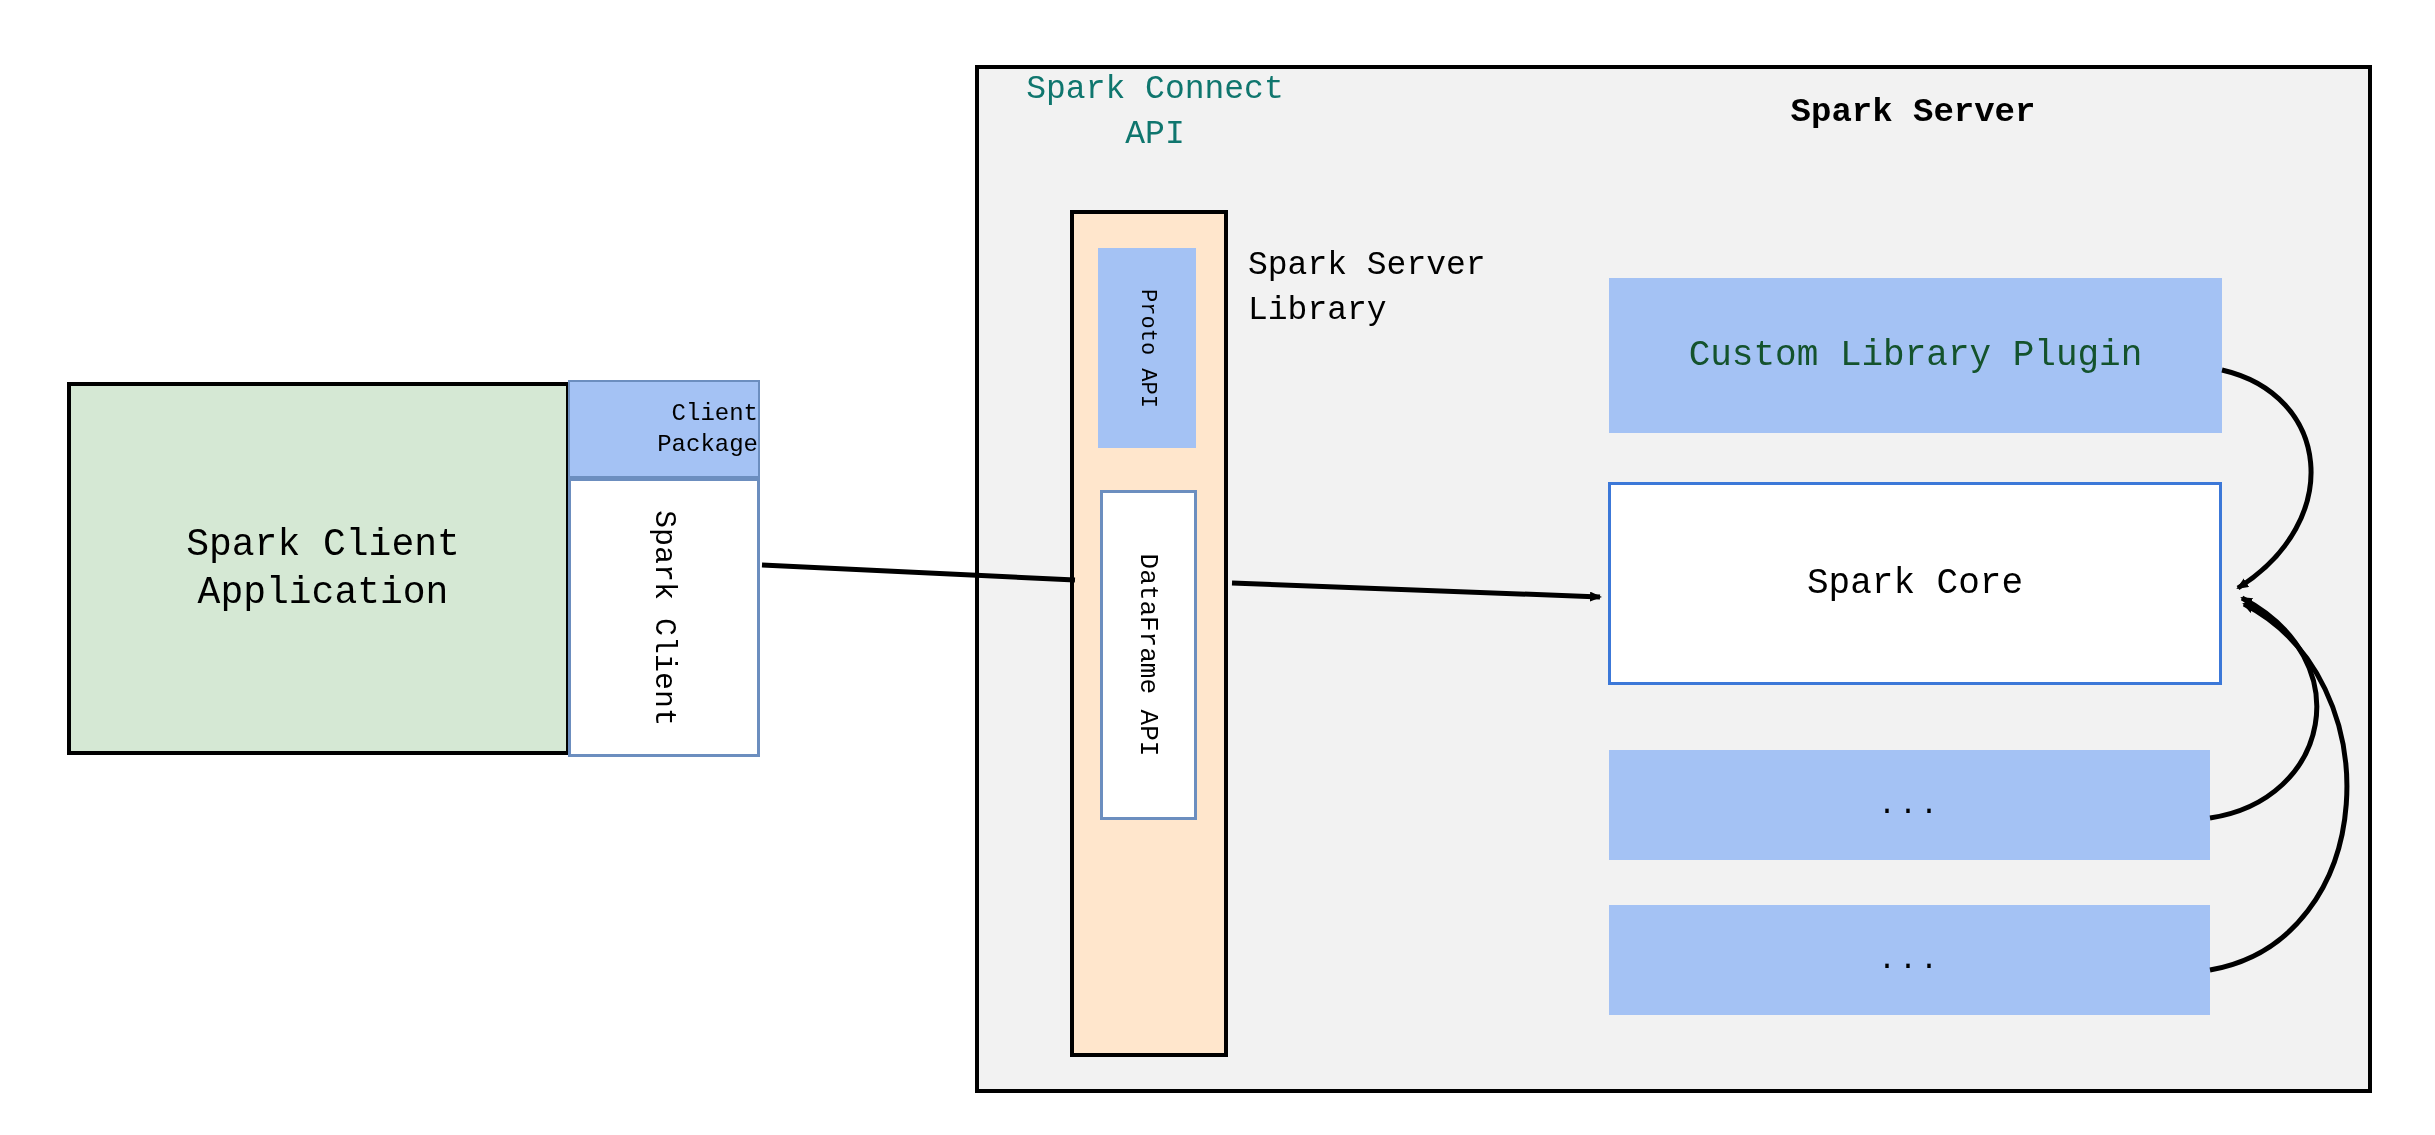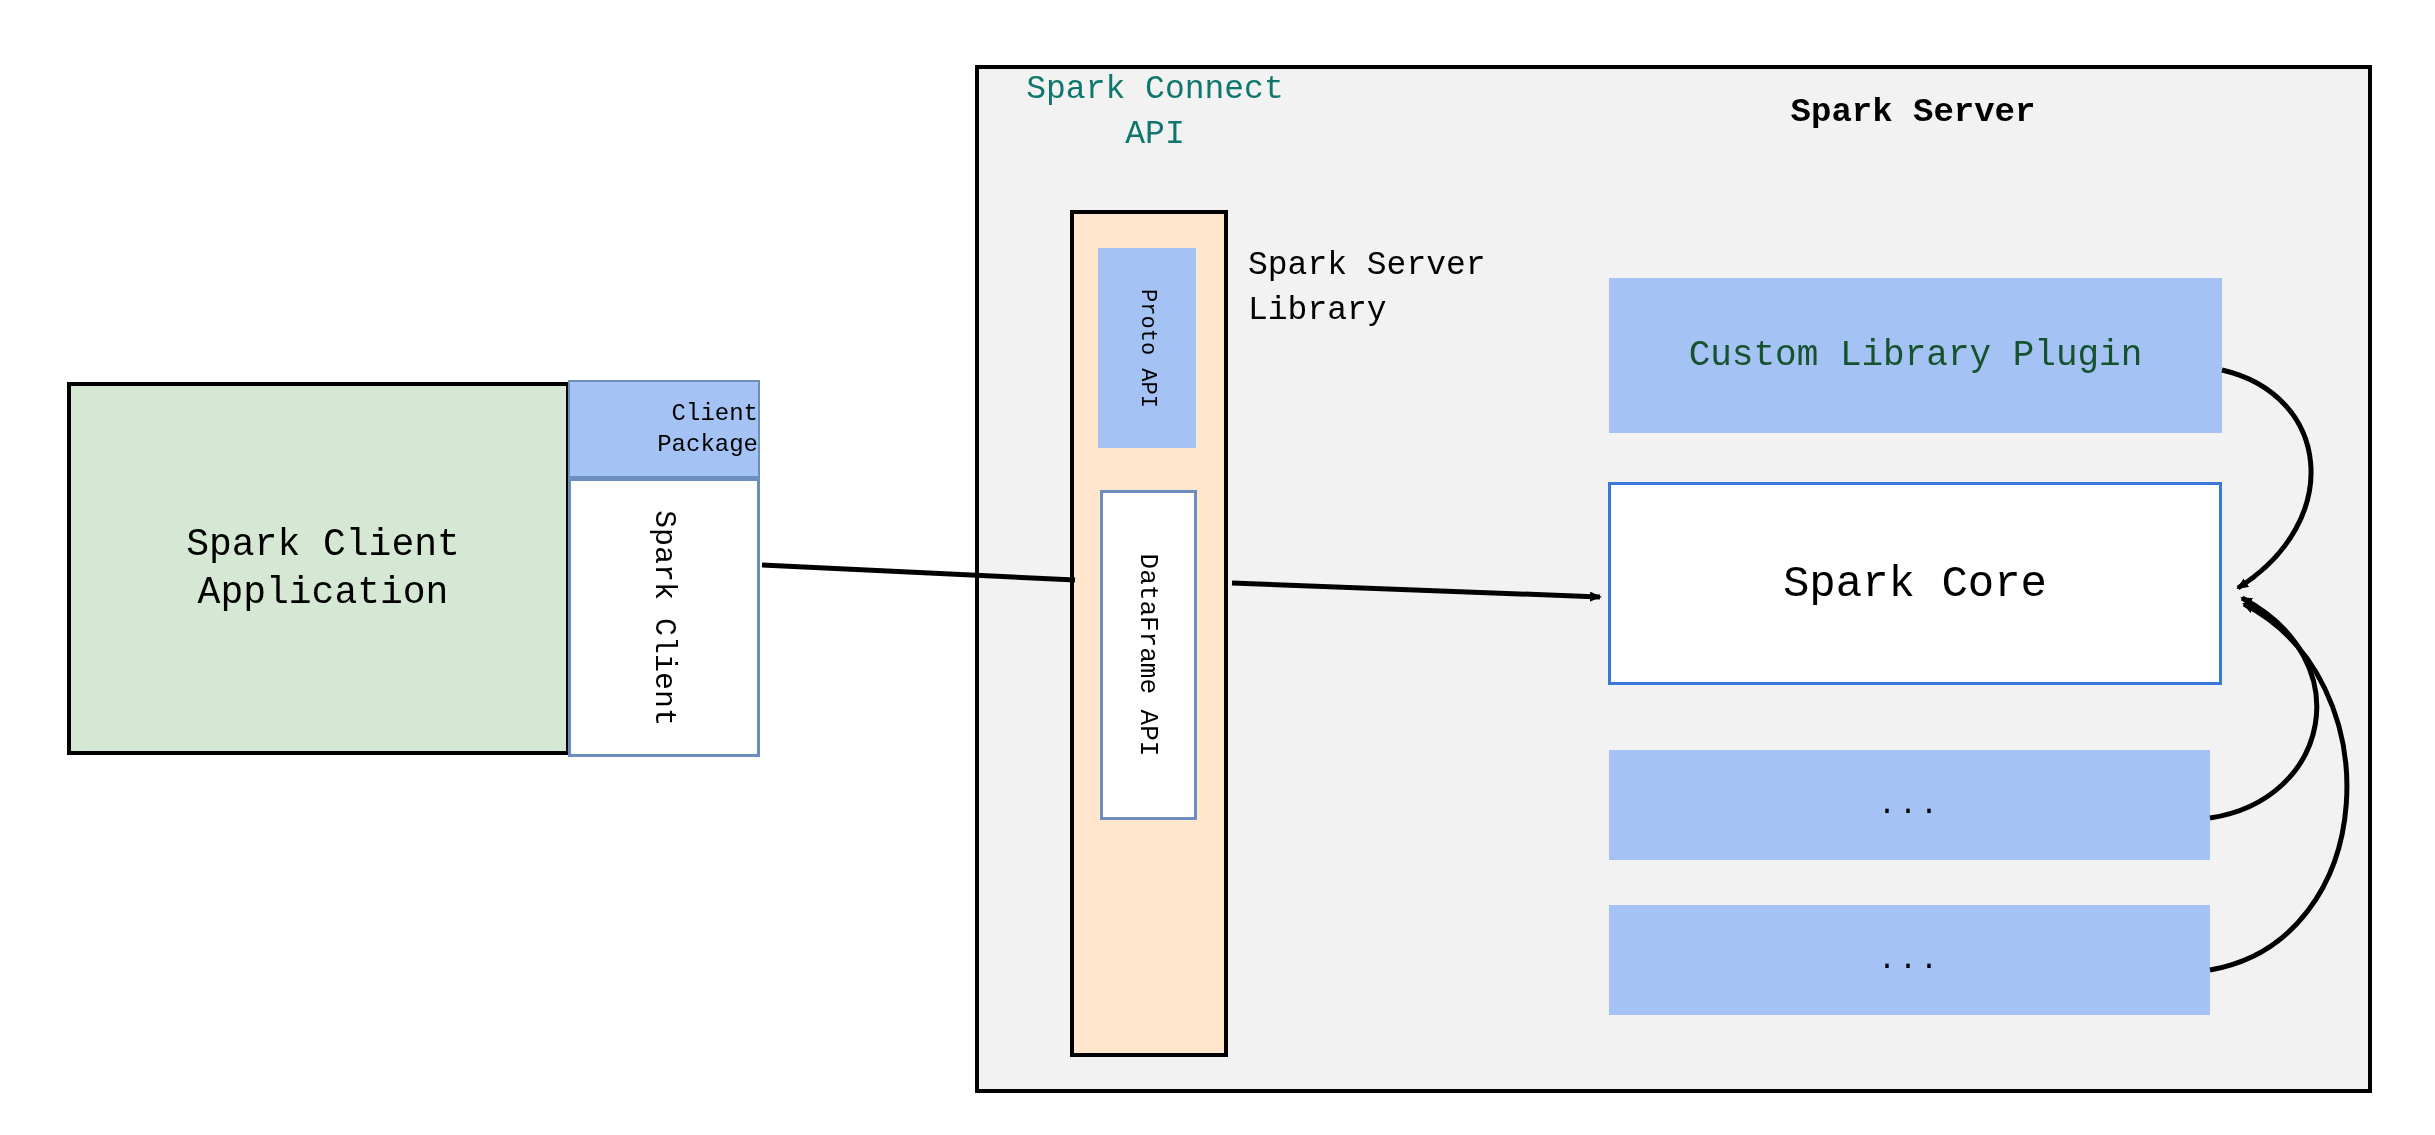--- a/index.html
+++ b/index.html
@@ -70,21 +70,21 @@
 
   
   #custom-plugin{
     left:1609px;top:278px;width:613px;height:155px;
     background:#a4c2f4;border:none;
     font-size:36px;color:#14532d;
   }
   #spark-core{
     left:1608px;top:482px;width:614px;height:203px;
     background:#ffffff;border:3px solid #3c78d8;
-    font-size:44px;color:#000;
+    font-size:36px;color:#000;
   }
   #ellipsis-1{
     left:1609px;top:750px;width:601px;height:110px;
     background:#a4c2f4;border:none;font-size:30px;color:#000;letter-spacing:3px;
   }
   #ellipsis-2{
     left:1609px;top:905px;width:601px;height:110px;
     background:#a4c2f4;border:none;font-size:30px;color:#000;letter-spacing:3px;
   }
 

